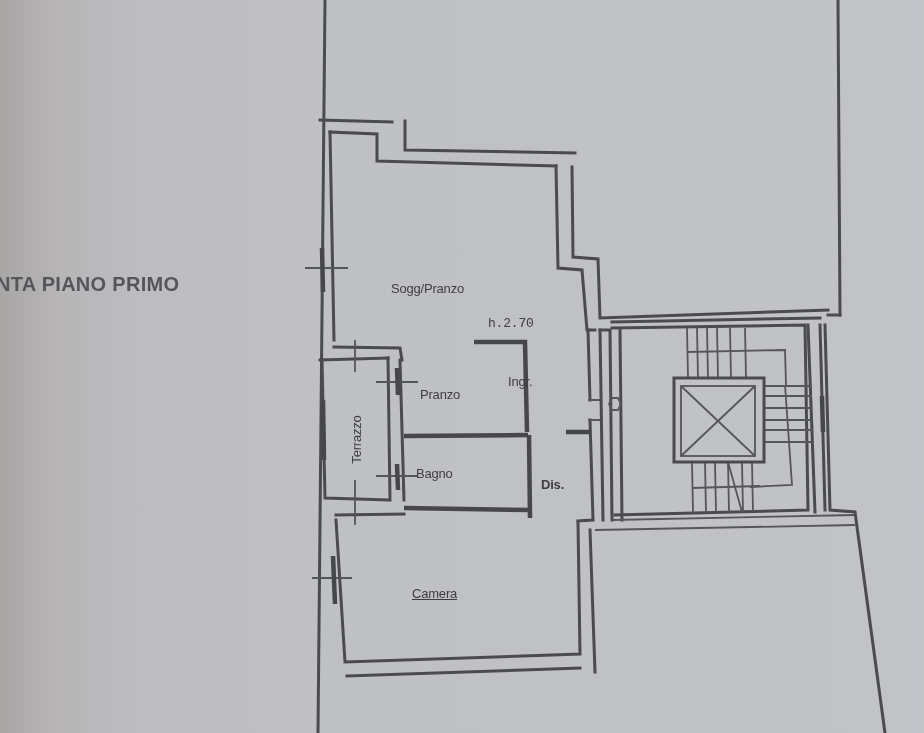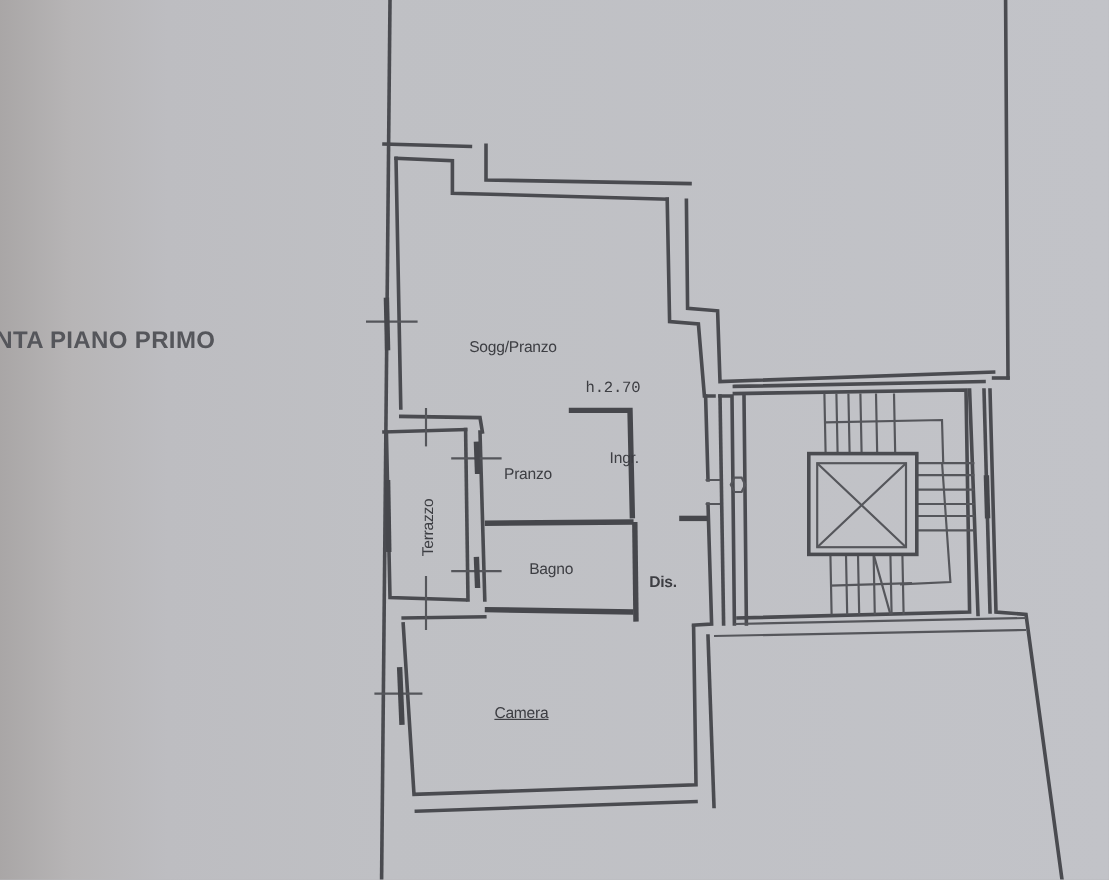--- a/index.html
+++ b/index.html
@@ -125,15 +125,15 @@
     <polygon class="t" points="612,398 618,398 621,404 618,410 612,410 609,404"></polygon>
   </g>
 </svg>
 
 <div class="title">NTA PIANO PRIMO</div>
 <div class="lbl" style="left:391px; top:260px;margin-top:21px;">Sogg/Pranzo</div>
 <div class="lbl" style="left:488px; top:316px;font-family:Liberation Mono, monospace;">h.2.70</div>
 <div class="lbl" style="left:420px; top:387px;">Pranzo</div>
 <div class="lbl" style="left:508px; top:374px;">Ingr.</div>
 <div class="lbl vert" style="left:326px; top:432px; width:60px; text-align:center;">Terrazzo</div>
-<div class="lbl" style="left:441px; top:466px;">Bagno</div>
+<div class="lbl" style="left:416px; top:466px;">Bagno</div>
 <div class="lbl" style="left:541px; top:477px;font-weight:bold;">Dis.</div>
 <div class="lbl" style="left:412px; top:586px;text-decoration:underline;">Camera</div>
 
 </body></html>

